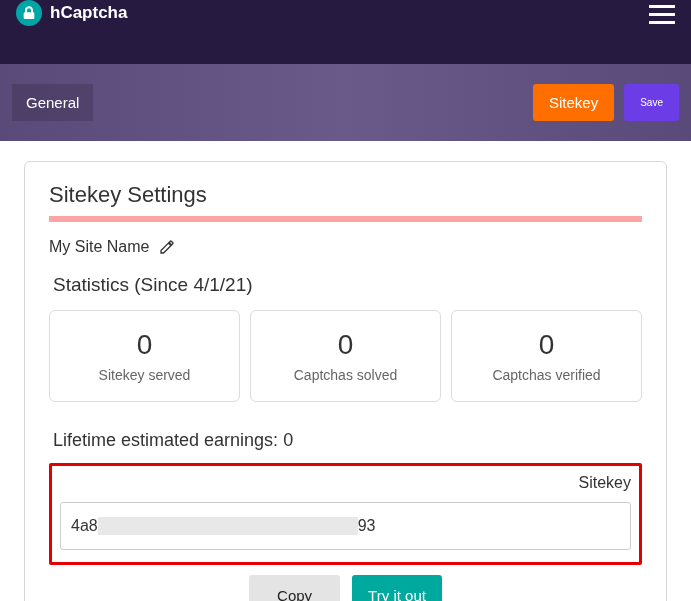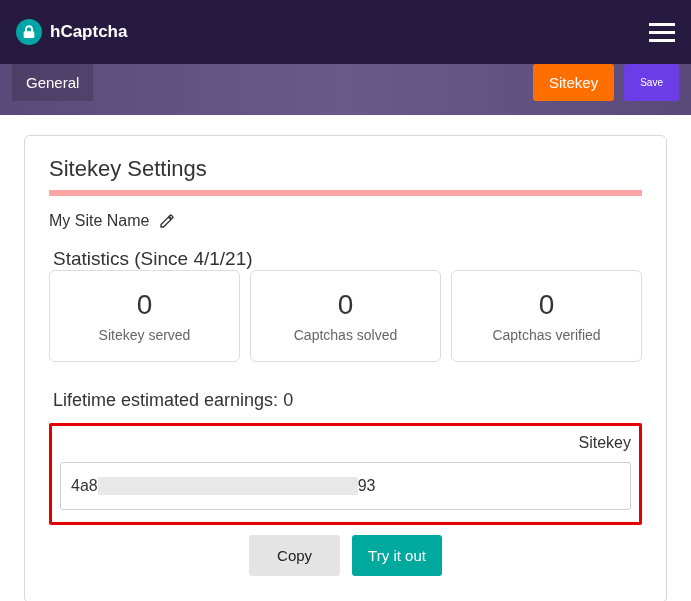--- a/index.html
+++ b/index.html
@@ -2,41 +2,41 @@
 <html><head>
   <meta charset="utf-8">
   <style>
     * { box-sizing: border-box; margin: 0; padding: 0; }
     body { font-family: Arial, Helvetica, sans-serif; background: #fff; width: 691px; }
     
     .topbar {
       background: #261a40;
       height: 64px;
       display: flex;
-      align-items: center;
+      align-items: flex-start;
       justify-content: space-between;
       padding: 0 16px;
     }
     .brand { display: flex; align-items: center; gap: 8px; }
     .logo-circle {
       width: 26px; height: 26px;
       background: #00a6a6;
       border-radius: 50%;
       display: flex; align-items: center; justify-content: center;
     }
     .logo-circle svg { width: 16px; height: 16px; }
     .brand-text { color: #fff; font-weight: bold; font-size: 17px; }
     .hamburger { cursor: pointer; }
     .hamburger div { width: 26px; height: 3px; background: #fff; margin: 5px 0; }
     
     .subbar {
       background: linear-gradient(90deg, #5a4a7a 0%, #6a5a8a 50%, #5a4a7a 100%);
-      height: 51px;
-      display: flex;
-      align-items: flex-start;
+      height: 77px;
+      display: flex;
+      align-items: center;
       justify-content: space-between;
       padding: 0 12px;
     }
     .tab-general {
       background: rgba(0,0,0,0.15);
       color: #fff;
       padding: 10px 14px;
       font-size: 15px;
       cursor: pointer;
     }
@@ -77,21 +77,21 @@
     }
     .sitename-row {
       display: flex;
       align-items: center;
       gap: 10px;
       margin-bottom: 18px;
     }
     .sitename { font-size: 16px; color: #333; }
     .pencil { cursor: pointer; width: 16px; height: 16px; }
     
-    .stats-title { font-size: 19px; color: #333; margin-left: 4px; }
+    .stats-title { font-size: 19px; color: #333; margin-bottom: 14px; margin-left: 4px; }
     .stats-row { display: flex; gap: 10px; margin-bottom: 28px; }
     .stat-box {
       flex: 1;
       border: 1px solid #ddd;
       border-radius: 6px;
       padding: 18px 8px;
       text-align: center;
     }
     .stat-val { font-size: 28px; color: #333; margin-bottom: 6px; }
     .stat-lbl { font-size: 14px; color: #666; }

